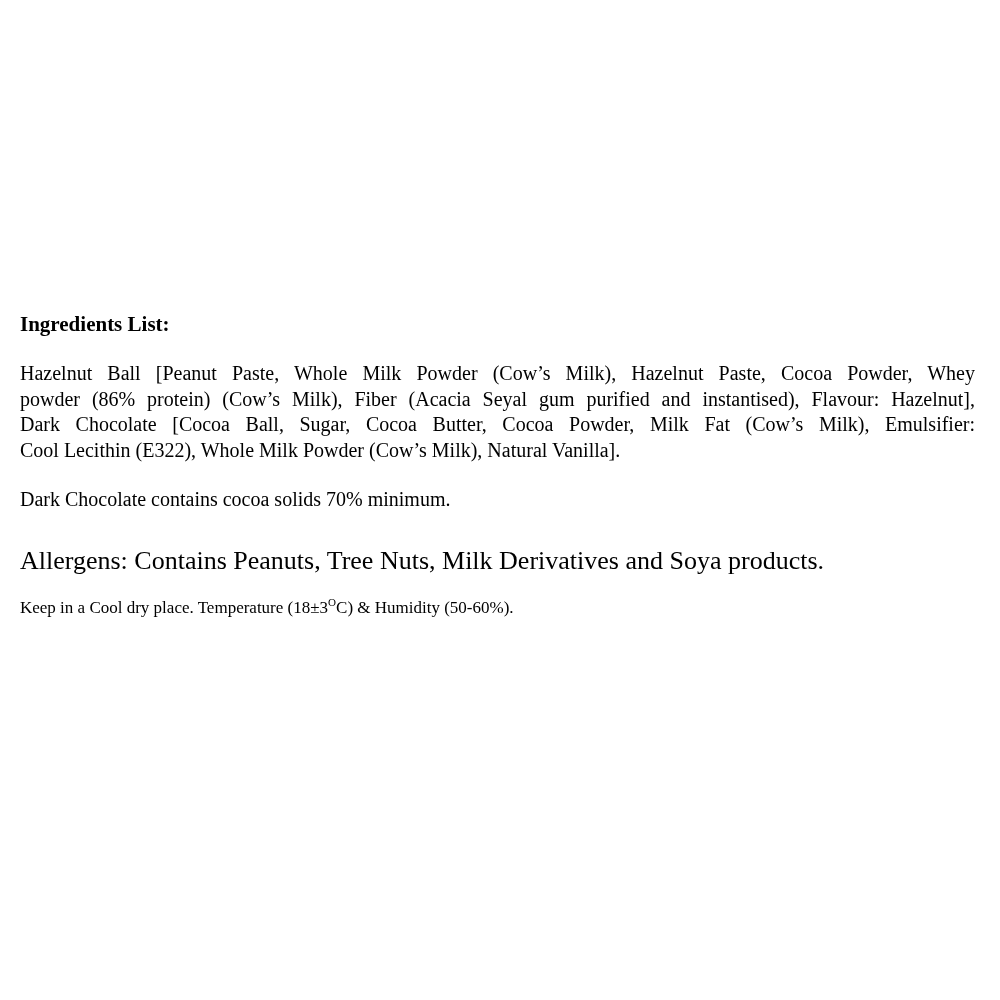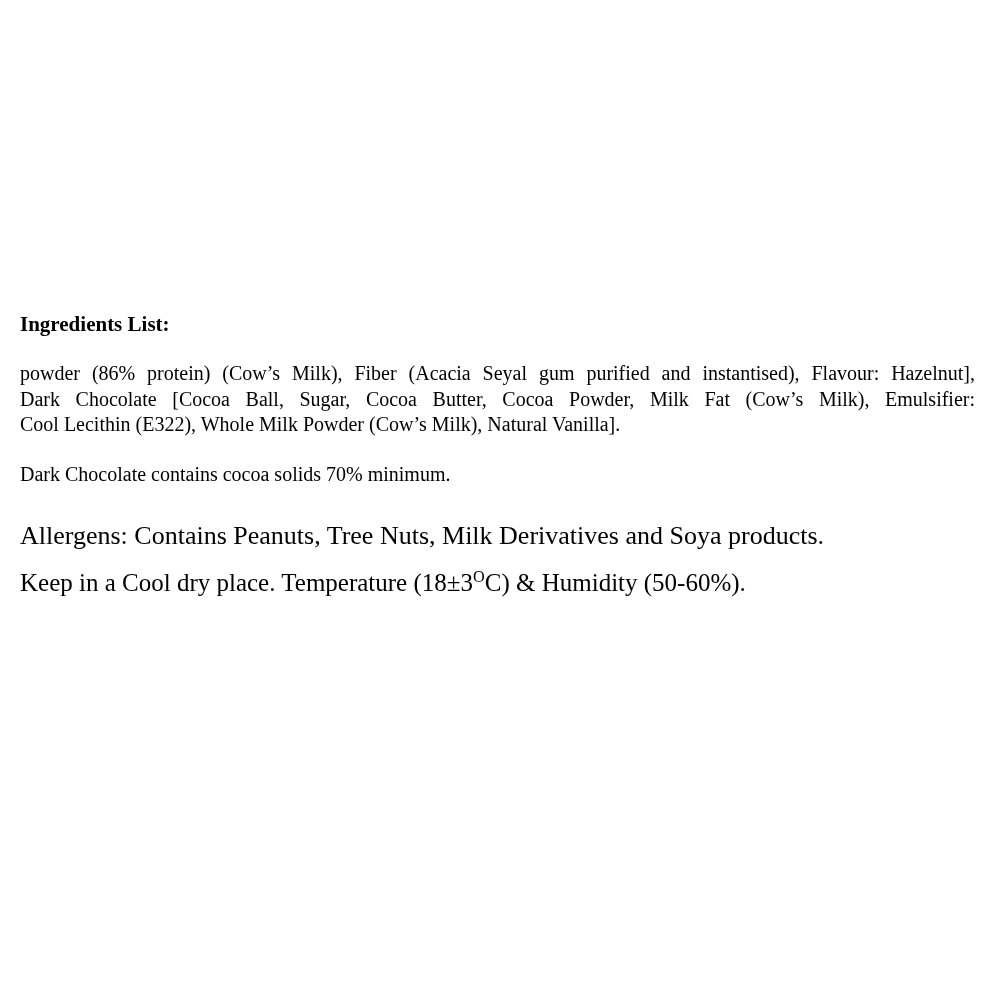--- a/index.html
+++ b/index.html
@@ -48,39 +48,40 @@
       font-size: 20px;
       line-height: 26px;
       margin: 0 0 35px 0;
     }
     .allergens {
       font-size: 26px;
       line-height: 28px;
       margin: 0 0 19px 0;
     }
     .storage {
-      font-size: 25px;
+      font-size: 17px;
       line-height: 28px;
       margin: 0;
     }
     .storage sup {
       font-size: 0.65em;
       line-height: 0;
       vertical-align: super;
     }
   </style>
 </head>
 <body>
 
 <div class="page">
   <div class="content">
 
     <p class="doc-heading">Ingredients List:</p>
 
     <div class="ing-par">
+      <div class="line justified">Hazelnut Ball [Peanut Paste, Whole Milk Powder (Cow’s Milk), Hazelnut Paste, Cocoa Powder, Whey</div>
       <div class="line justified">powder (86% protein) (Cow’s Milk), Fiber (Acacia Seyal gum purified and instantised), Flavour: Hazelnut],</div>
       <div class="line justified">Dark Chocolate [Cocoa Ball, Sugar, Cocoa Butter, Cocoa Powder, Milk Fat (Cow’s Milk), Emulsifier:</div>
       <div class="line">Cool Lecithin (E322), Whole Milk Powder (Cow’s Milk), Natural Vanilla].</div>
     </div>
 
     <p class="note">Dark Chocolate contains cocoa solids 70% minimum.</p>
 
     <p class="allergens">Allergens: Contains Peanuts, Tree Nuts, Milk Derivatives and Soya products.</p>
 
     <p class="storage"><span>Keep in a Cool dry place. Temperature (18±3</span><sup>O</sup><span>C) &amp; Humidity (50-60%).</span></p>

